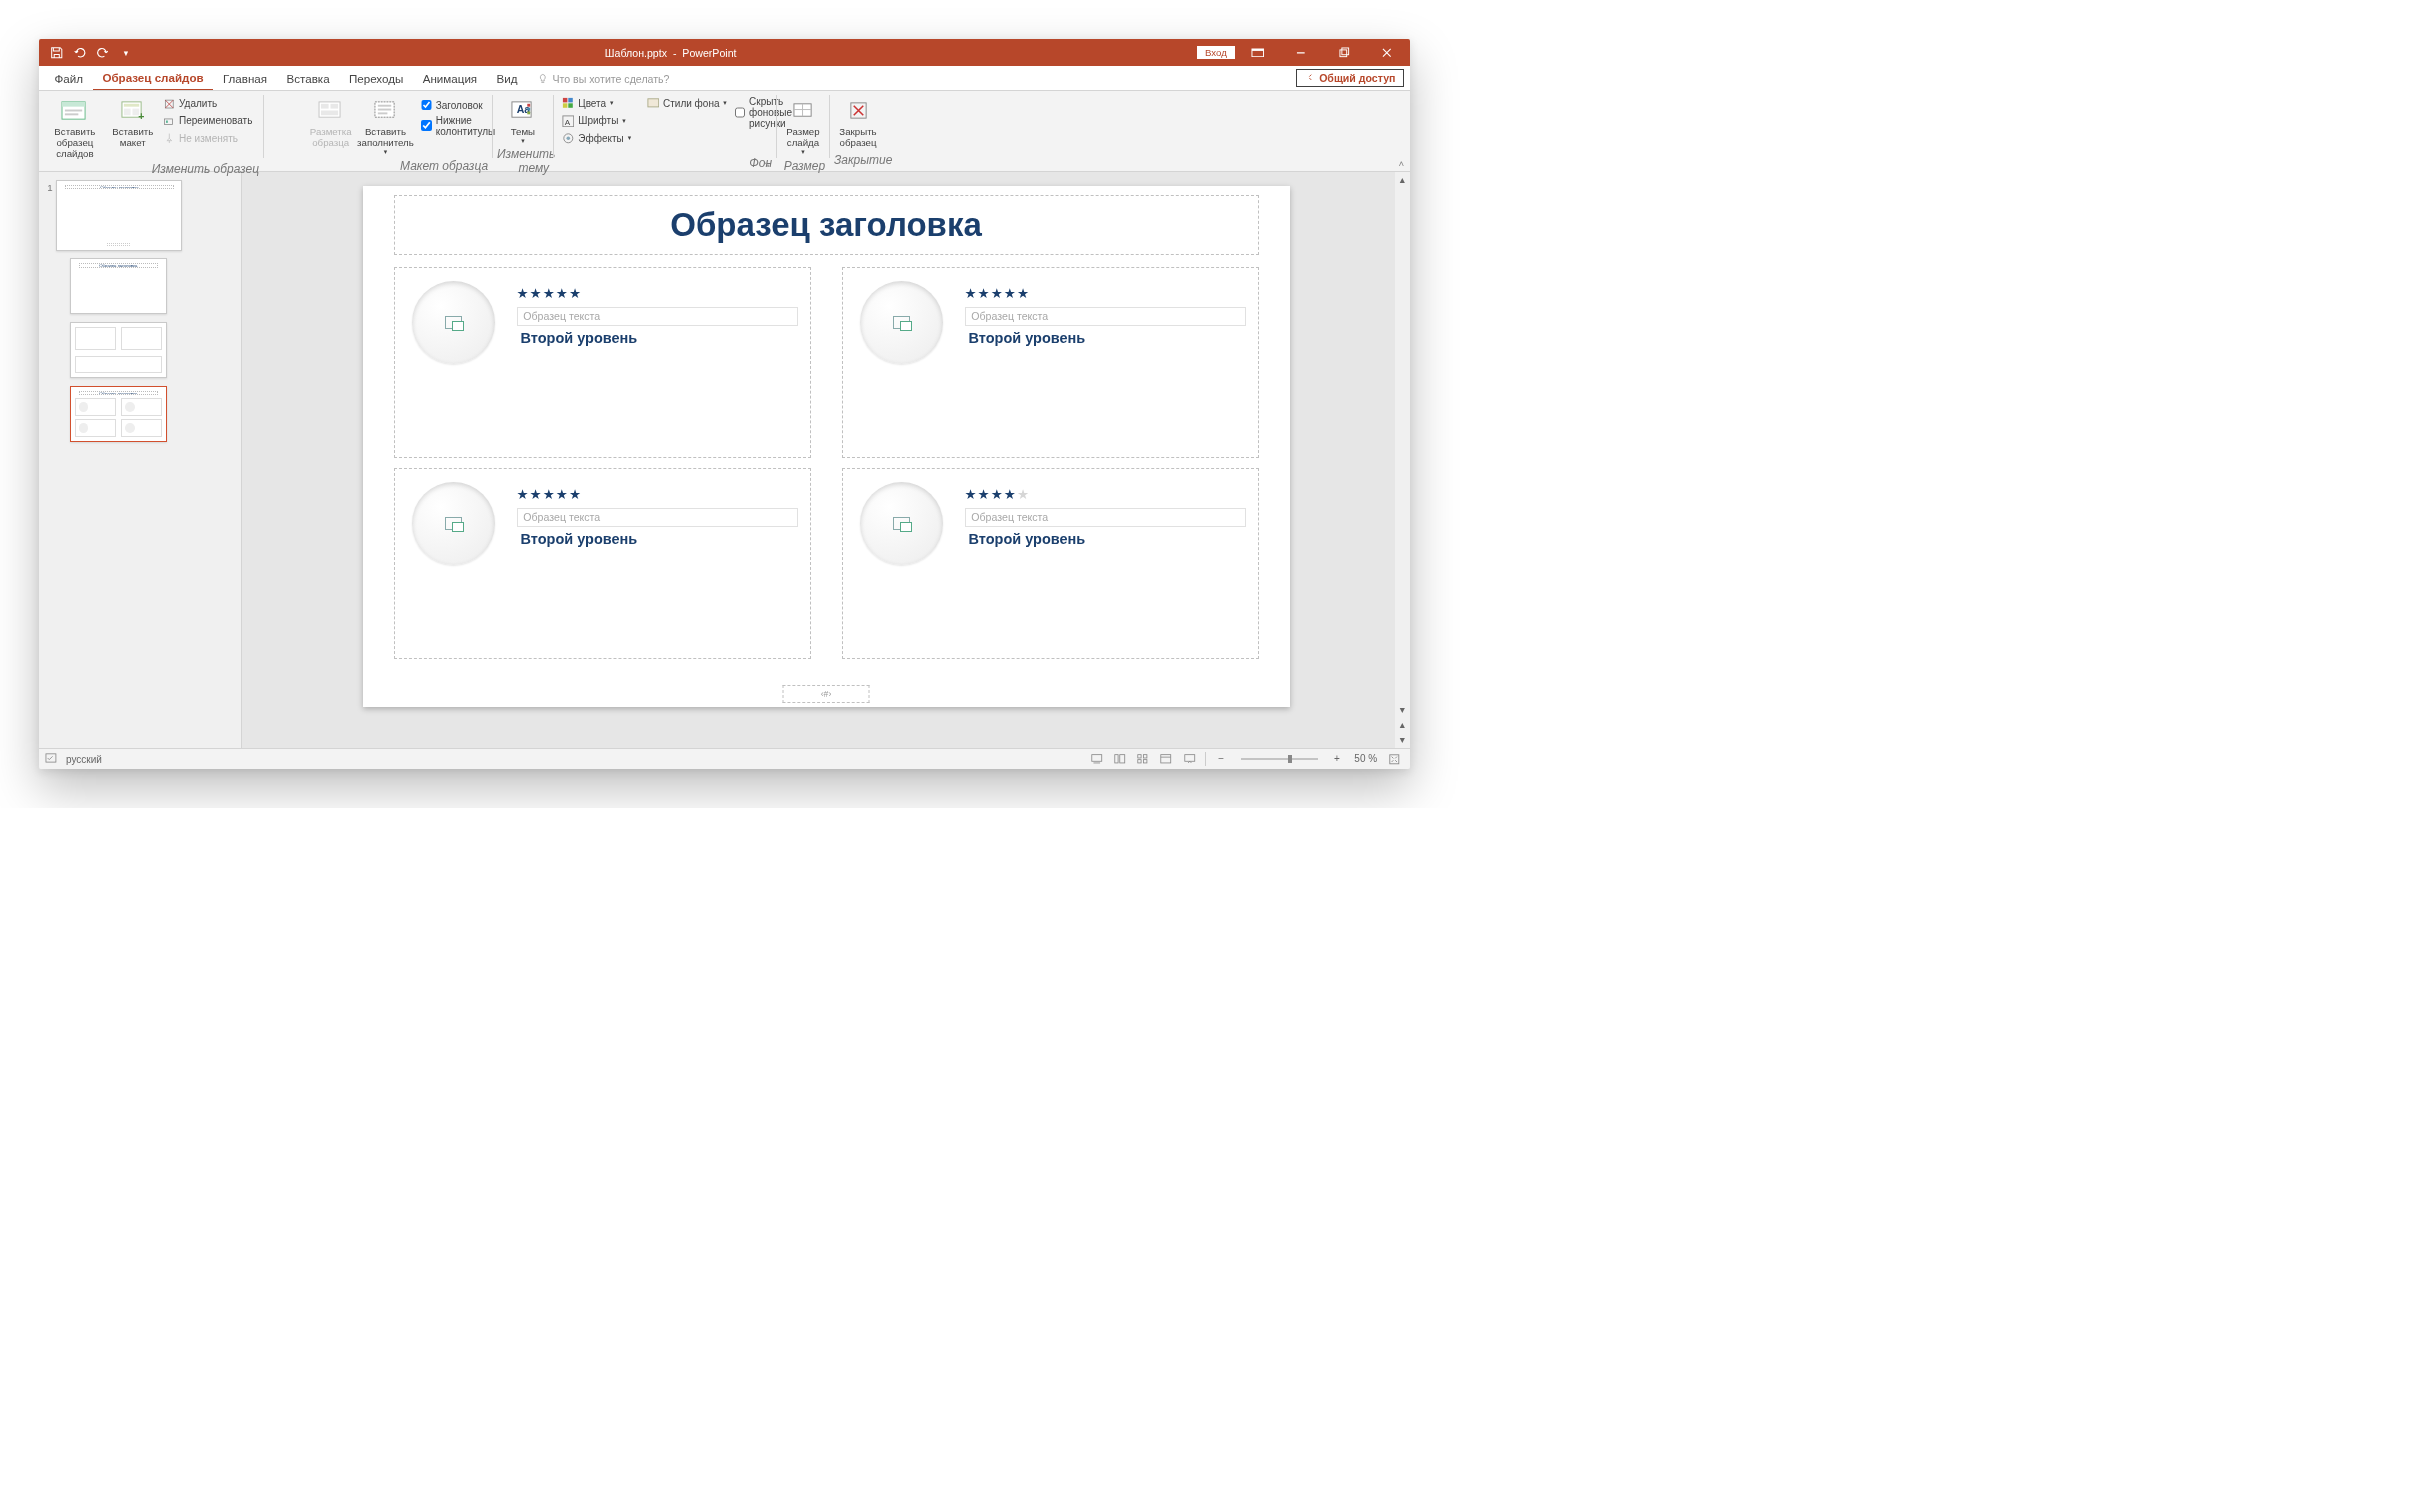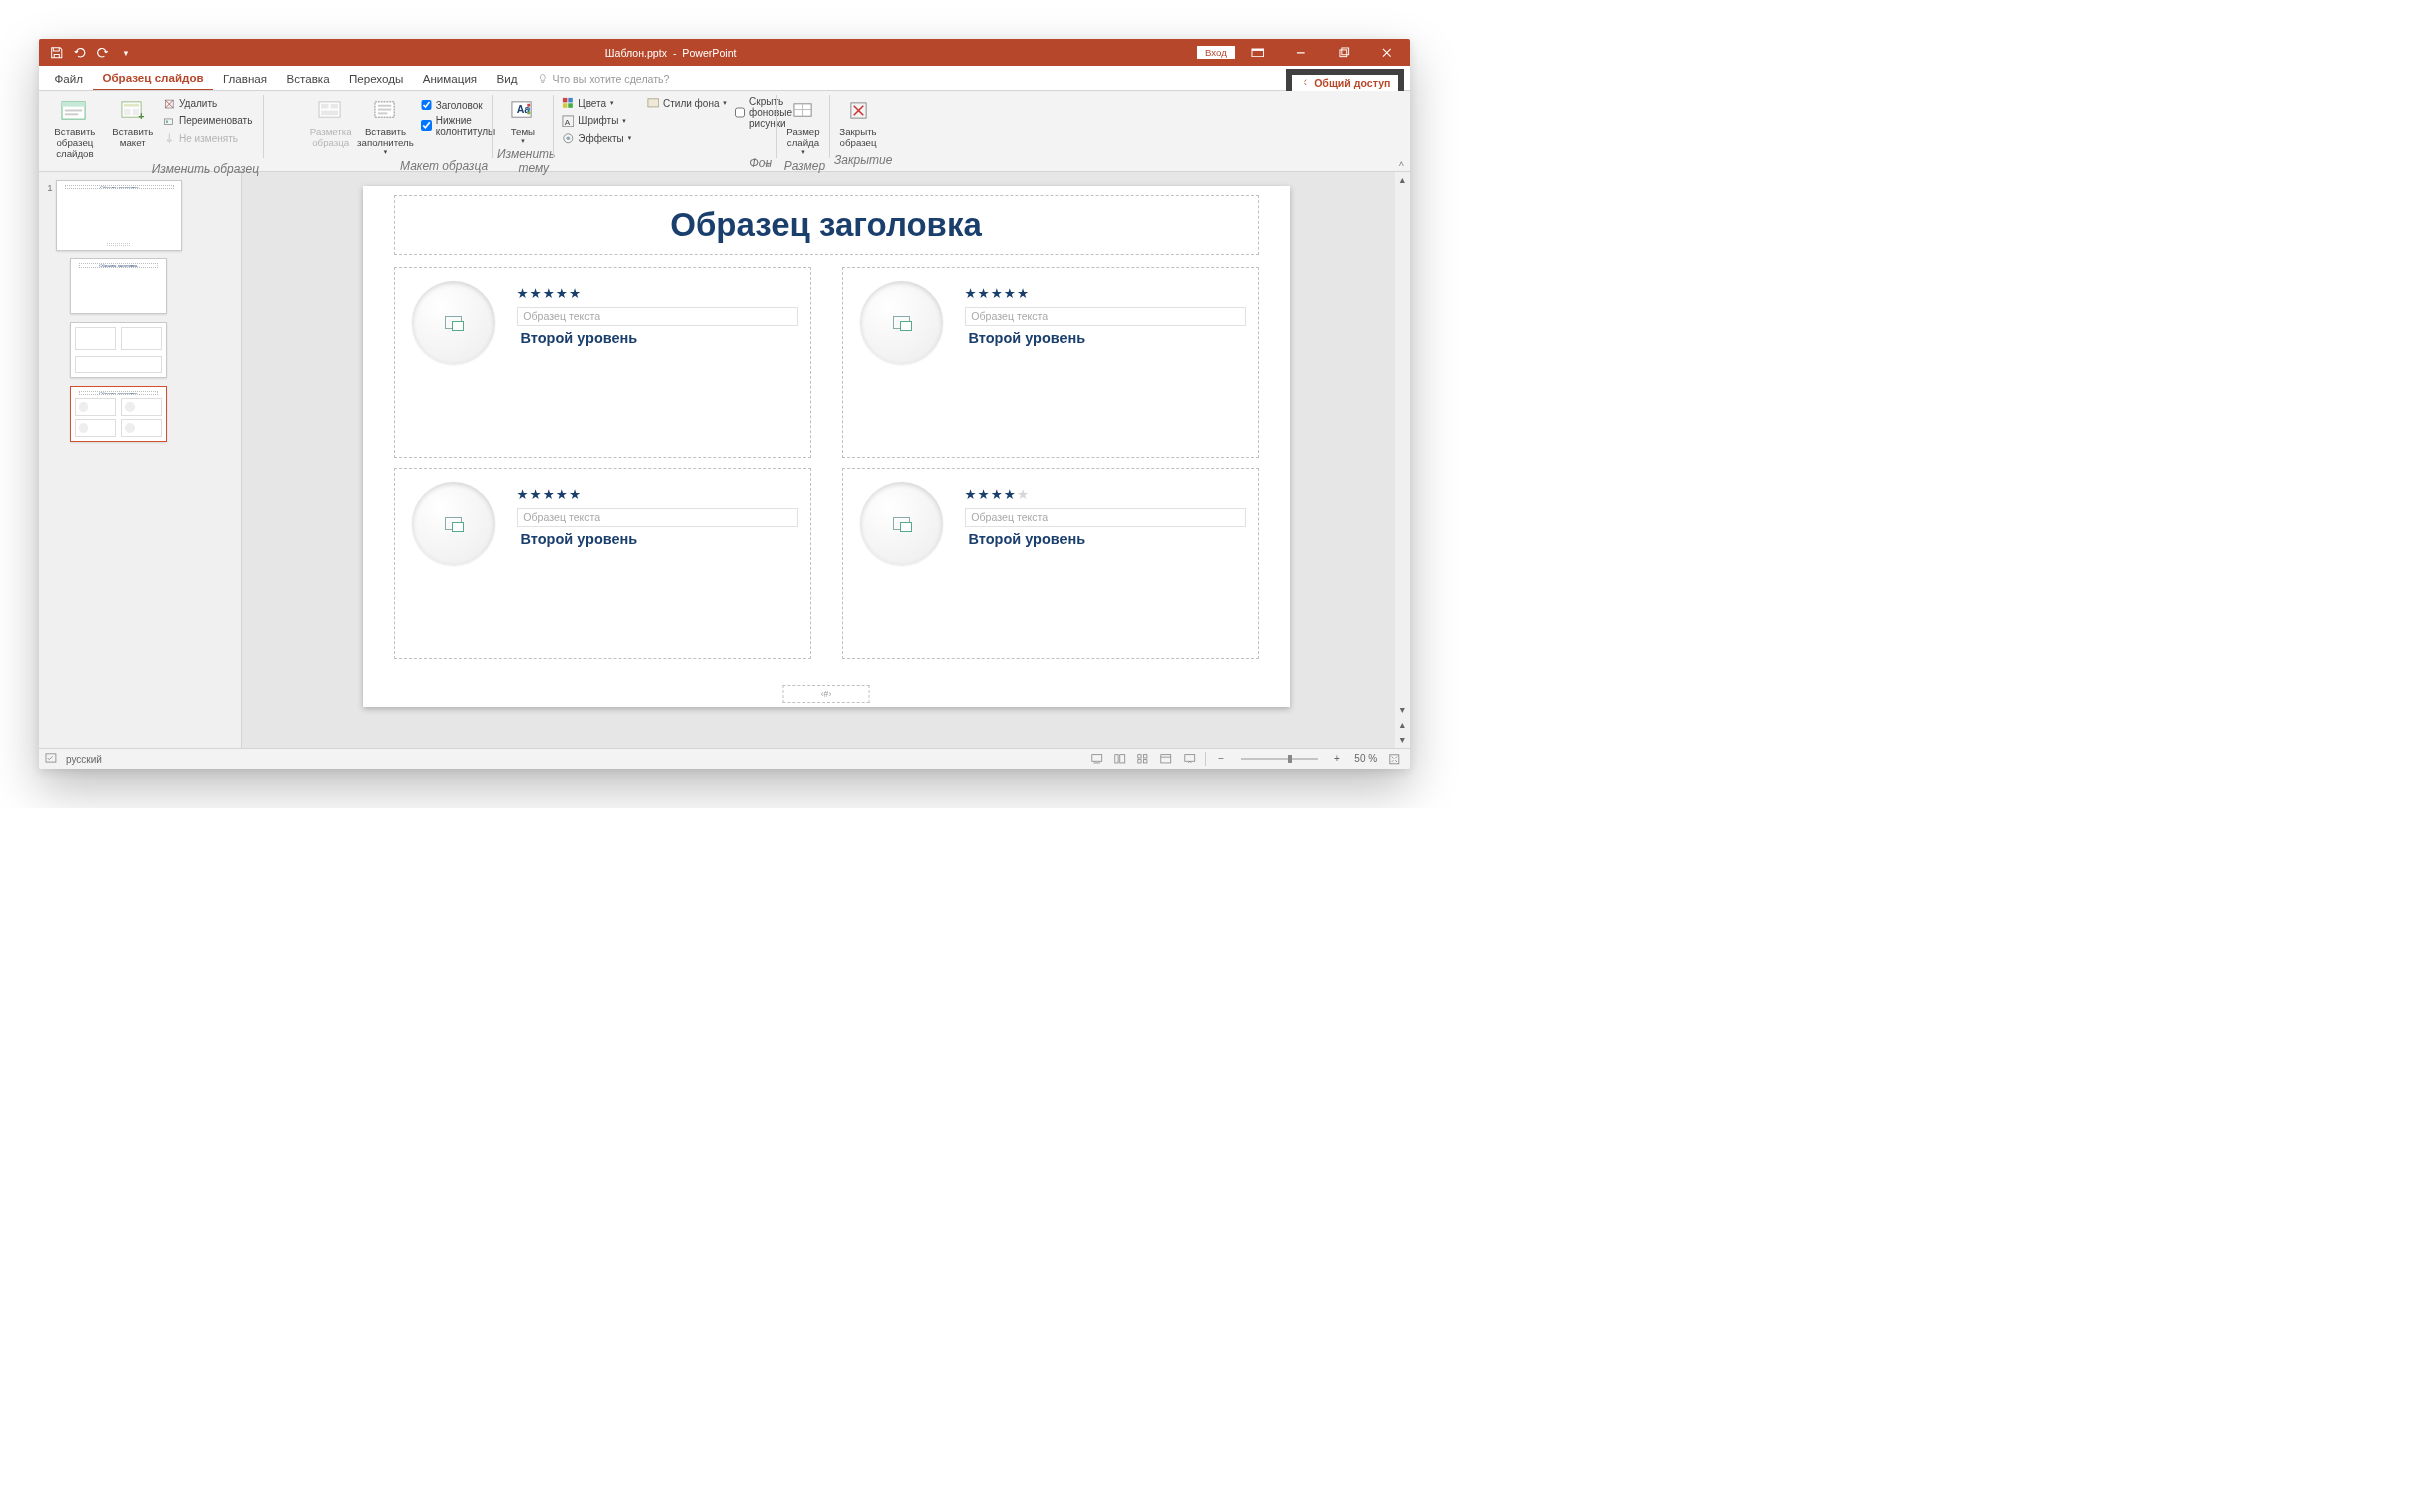--- a/index.html
+++ b/index.html
@@ -13,21 +13,21 @@
 .title-center { flex: 1; text-align: center; }
 .title-right { display: flex; align-items: center; gap: 3.9px; padding-right: 3.9px; }
 .signin { background: #fff; color: #b7472a; font-size: 9.7px; padding: 1px 7.7px; cursor: pointer; }
 .winbtn { width: 39px; height: 27px; display: flex; align-items: center; justify-content: center; cursor: pointer; }
 
 
 .tabsrow { height: 25px; background: #fff; display: flex; align-items: flex-end; padding: 0 5.8px; border-bottom: 1px solid #d4d4d4; position: relative; }
 .tab { font-size: 11.6px; color: #444; padding: 4.8px 9.7px; cursor: pointer; white-space: nowrap; }
 .tab.active { color: #b7472a; font-weight: 600; border-bottom: 1.9px solid #b7472a; }
 .tellme { display: flex; align-items: center; gap: 3.9px; color: #999; font-size: 10.6px; padding: 4.8px 9.7px; }
-.share { position: absolute; right: 5.8px; top: 2.9px; color: #b7472a; font-size: 10.6px; font-weight: 600; display: flex; align-items: center; gap: 3.9px; background: #fff; border: 6px solid #404040; padding: 1.9px 7.7px; cursor: pointer; }
+.share { position: absolute; right: 5.8px; top: 2.9px; color: #b7472a; font-size: 10.6px; font-weight: 600; display: flex; align-items: center; gap: 3.9px; background: #fff; border: 1px solid #404040; padding: 1.9px 7.7px; cursor: pointer; }
 
 
 .ribbon { height: 81px; background: #f3f3f3; border-bottom: 1px solid #d4d4d4; display: flex; position: relative; }
 .group { display: flex; flex-direction: column; padding: 1.9px 3.9px; }
 .group-body { flex: 1; display: flex; align-items: flex-start; gap: 1.9px; padding-top: 1.9px; }
 .group-label { font-size: 12px; color: #777; text-align: right; padding: 1px 0 1.9px; font-style: italic; }
 .sep { width: 1px; background: #d4d4d4; margin: 3.9px 0 13.5px; }
 .rbtn-big { width: 58px; display: flex; flex-direction: column; align-items: center; cursor: pointer; font-size: 9.7px; color: #444; padding: 1.9px; text-align: center; line-height: 1.15; }
 .rbtn-big.disabled { color: #b5b5b5; }
 .rbtn-big .ico { width: 31px; height: 27px; margin-bottom: 1.9px; display: flex; align-items: center; justify-content: center; }

